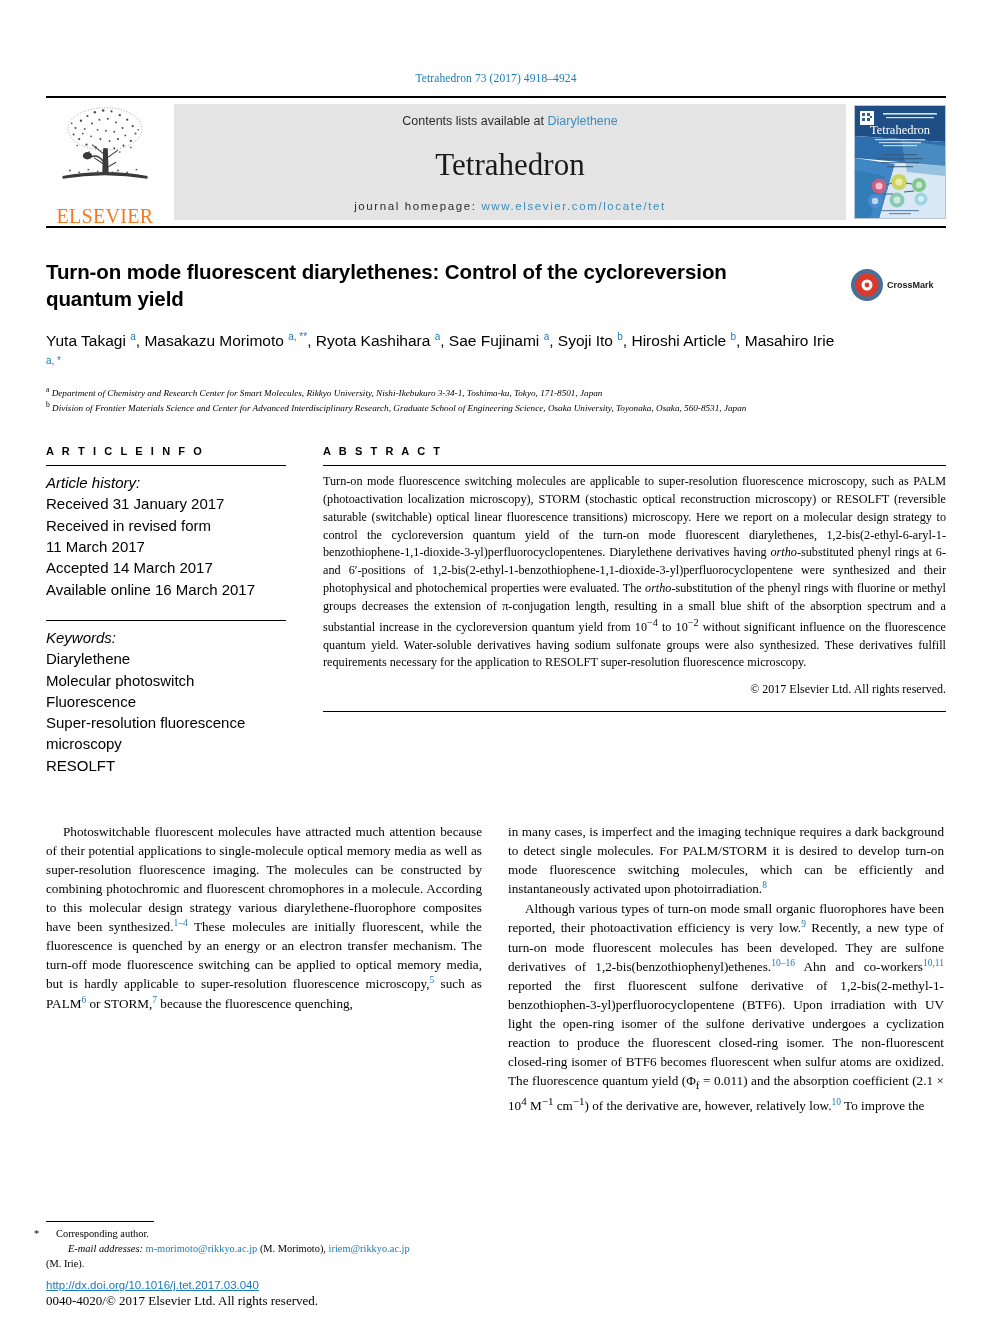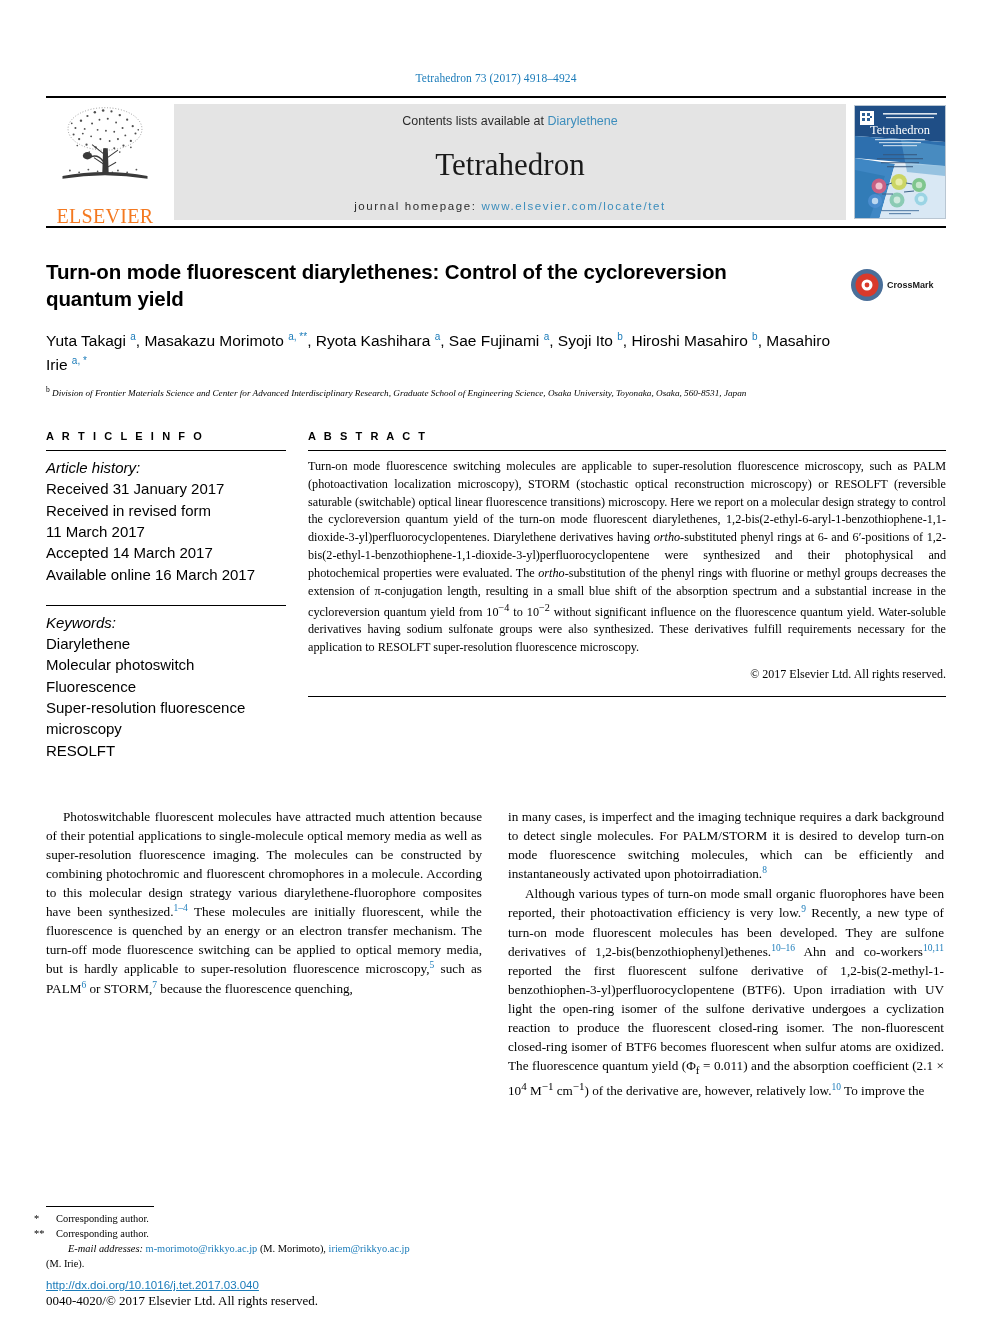--- a/index.html
+++ b/index.html
@@ -149,21 +149,21 @@
   }
   .affiliations sup { font-style: normal; font-size: 7.5px; }
 
   
   .info-abstract {
     margin-top: 30px;
     display: flex;
     gap: 22px;
   }
   .col-info { width: 240px; flex: 0 0 240px; }
-  .col-abstract { flex: 1 1 auto; }
+  .col-abstract { flex: 1 1 auto; margin-left: 15px; }
   .sec-head {
     font-family: "Liberation Sans", sans-serif;
     font-size: 11px;
     font-weight: bold;
     letter-spacing: 2.6px;
     margin-bottom: 8px;
   }
   .rule { border-top: 1.6px solid #000; }
   .info-body {
     font-family: Liberation Sans, sans-serif;
@@ -410,25 +410,26 @@
       </svg>
       <span class="crossmark-label">CrossMark</span>
     </div>
 
     <div class="authors">
       <span><span>Yuta Takagi</span> <sup>a</sup></span>,
       <span><span>Masakazu Morimoto</span> <sup>a, **</sup></span>,
       <span><span>Ryota Kashihara</span> <sup>a</sup></span>,
       <span><span>Sae Fujinami</span> <sup>a</sup></span>,
       <span><span>Syoji Ito</span> <sup>b</sup></span>,
-      <span><span>Hiroshi Masahiro</span> <sup>b</sup></span>,
+      <span><span>Hiroshi Article</span> <sup>b</sup></span>,
       <span><span>Masahiro Irie</span> <sup>a, *</sup></span>
     </div>
 
     <div class="affiliations">
+      <div><sup>a</sup> <span>Department of Chemistry and Research Center for Smart Molecules, Rikkyo University, Nishi-Ikebukuro 3-34-1, Toshima-ku, Tokyo, 171-8501, Japan</span></div>
       <div><sup>b</sup> <span>Division of Frontier Materials Science and Center for Advanced Interdisciplinary Research, Graduate School of Engineering Science, Osaka University, Toyonaka, Osaka, 560-8531, Japan</span></div>
     </div>
   </div>
 
   <div class="info-abstract">
 
     <div class="col-info">
       <div class="sec-head">A R T I C L E   I N F O</div>
       <div class="rule"></div>
       <div class="info-body">
@@ -469,21 +470,20 @@
 
     <div class="body-col">
       <p class="para noindent"><span>in many cases, is imperfect and the imaging technique requires a dark background to detect single molecules. For PALM/STORM it is desired to develop turn-on mode fluorescence switching molecules, which can be efficiently and instantaneously activated upon photoirradiation.</span><sup class="ref">8</sup></p>
       <p class="para"><span>Although various types of turn-on mode small organic fluorophores have been reported, their photoactivation efficiency is very low.</span><sup class="ref">9</sup><span> Recently, a new type of turn-on mode fluorescent molecules has been developed. They are sulfone derivatives of 1,2-bis(benzothiophenyl)ethenes.</span><sup class="ref">10–16</sup><span> Ahn and co-workers</span><sup class="ref">10,11</sup><span> reported the first fluorescent sulfone derivative of 1,2-bis(2-methyl-1-benzothiophen-3-yl)perfluorocyclopentene (BTF6). Upon irradiation with UV light the open-ring isomer of the sulfone derivative undergoes a cyclization reaction to produce the fluorescent closed-ring isomer. The non-fluorescent closed-ring isomer of BTF6 becomes fluorescent when sulfur atoms are oxidized. The fluorescence quantum yield (Φ</span><sub>f</sub><span> = 0.011) and the absorption coefficient (2.1 × 10</span><sup>4</sup><span> M</span><sup>−1</sup><span> cm</span><sup>−1</sup><span>) of the derivative are, however, relatively low.</span><sup class="ref">10</sup><span> To improve the</span></p>
     </div>
   </div>
 
   <div class="footnotes">
     <div class="fn-rule"></div>
     <div class="fn-line"><span class="star">*</span><span>Corresponding author.</span></div>
-    <div class="fn-line"><span class="star">**</span><span>Corresponding author.</span></div>
     <div class="fn-line" style="padding-left:22px;text-indent:0;"><span class="fn-em">E-mail addresses:</span> <span class="link">m-morimoto@rikkyo.ac.jp</span><span> (M. Morimoto), </span><span class="link">iriem@rikkyo.ac.jp</span></div>
     <div class="fn-line" style="padding-left:0;text-indent:0;">(M. Irie).</div>
   </div>
 
   <div class="doi-block">
     <div class="doi-link">http://dx.doi.org/10.1016/j.tet.2017.03.040</div>
     <div class="issn-line">0040-4020/© 2017 Elsevier Ltd. All rights reserved.</div>
   </div>
 
 </div>

